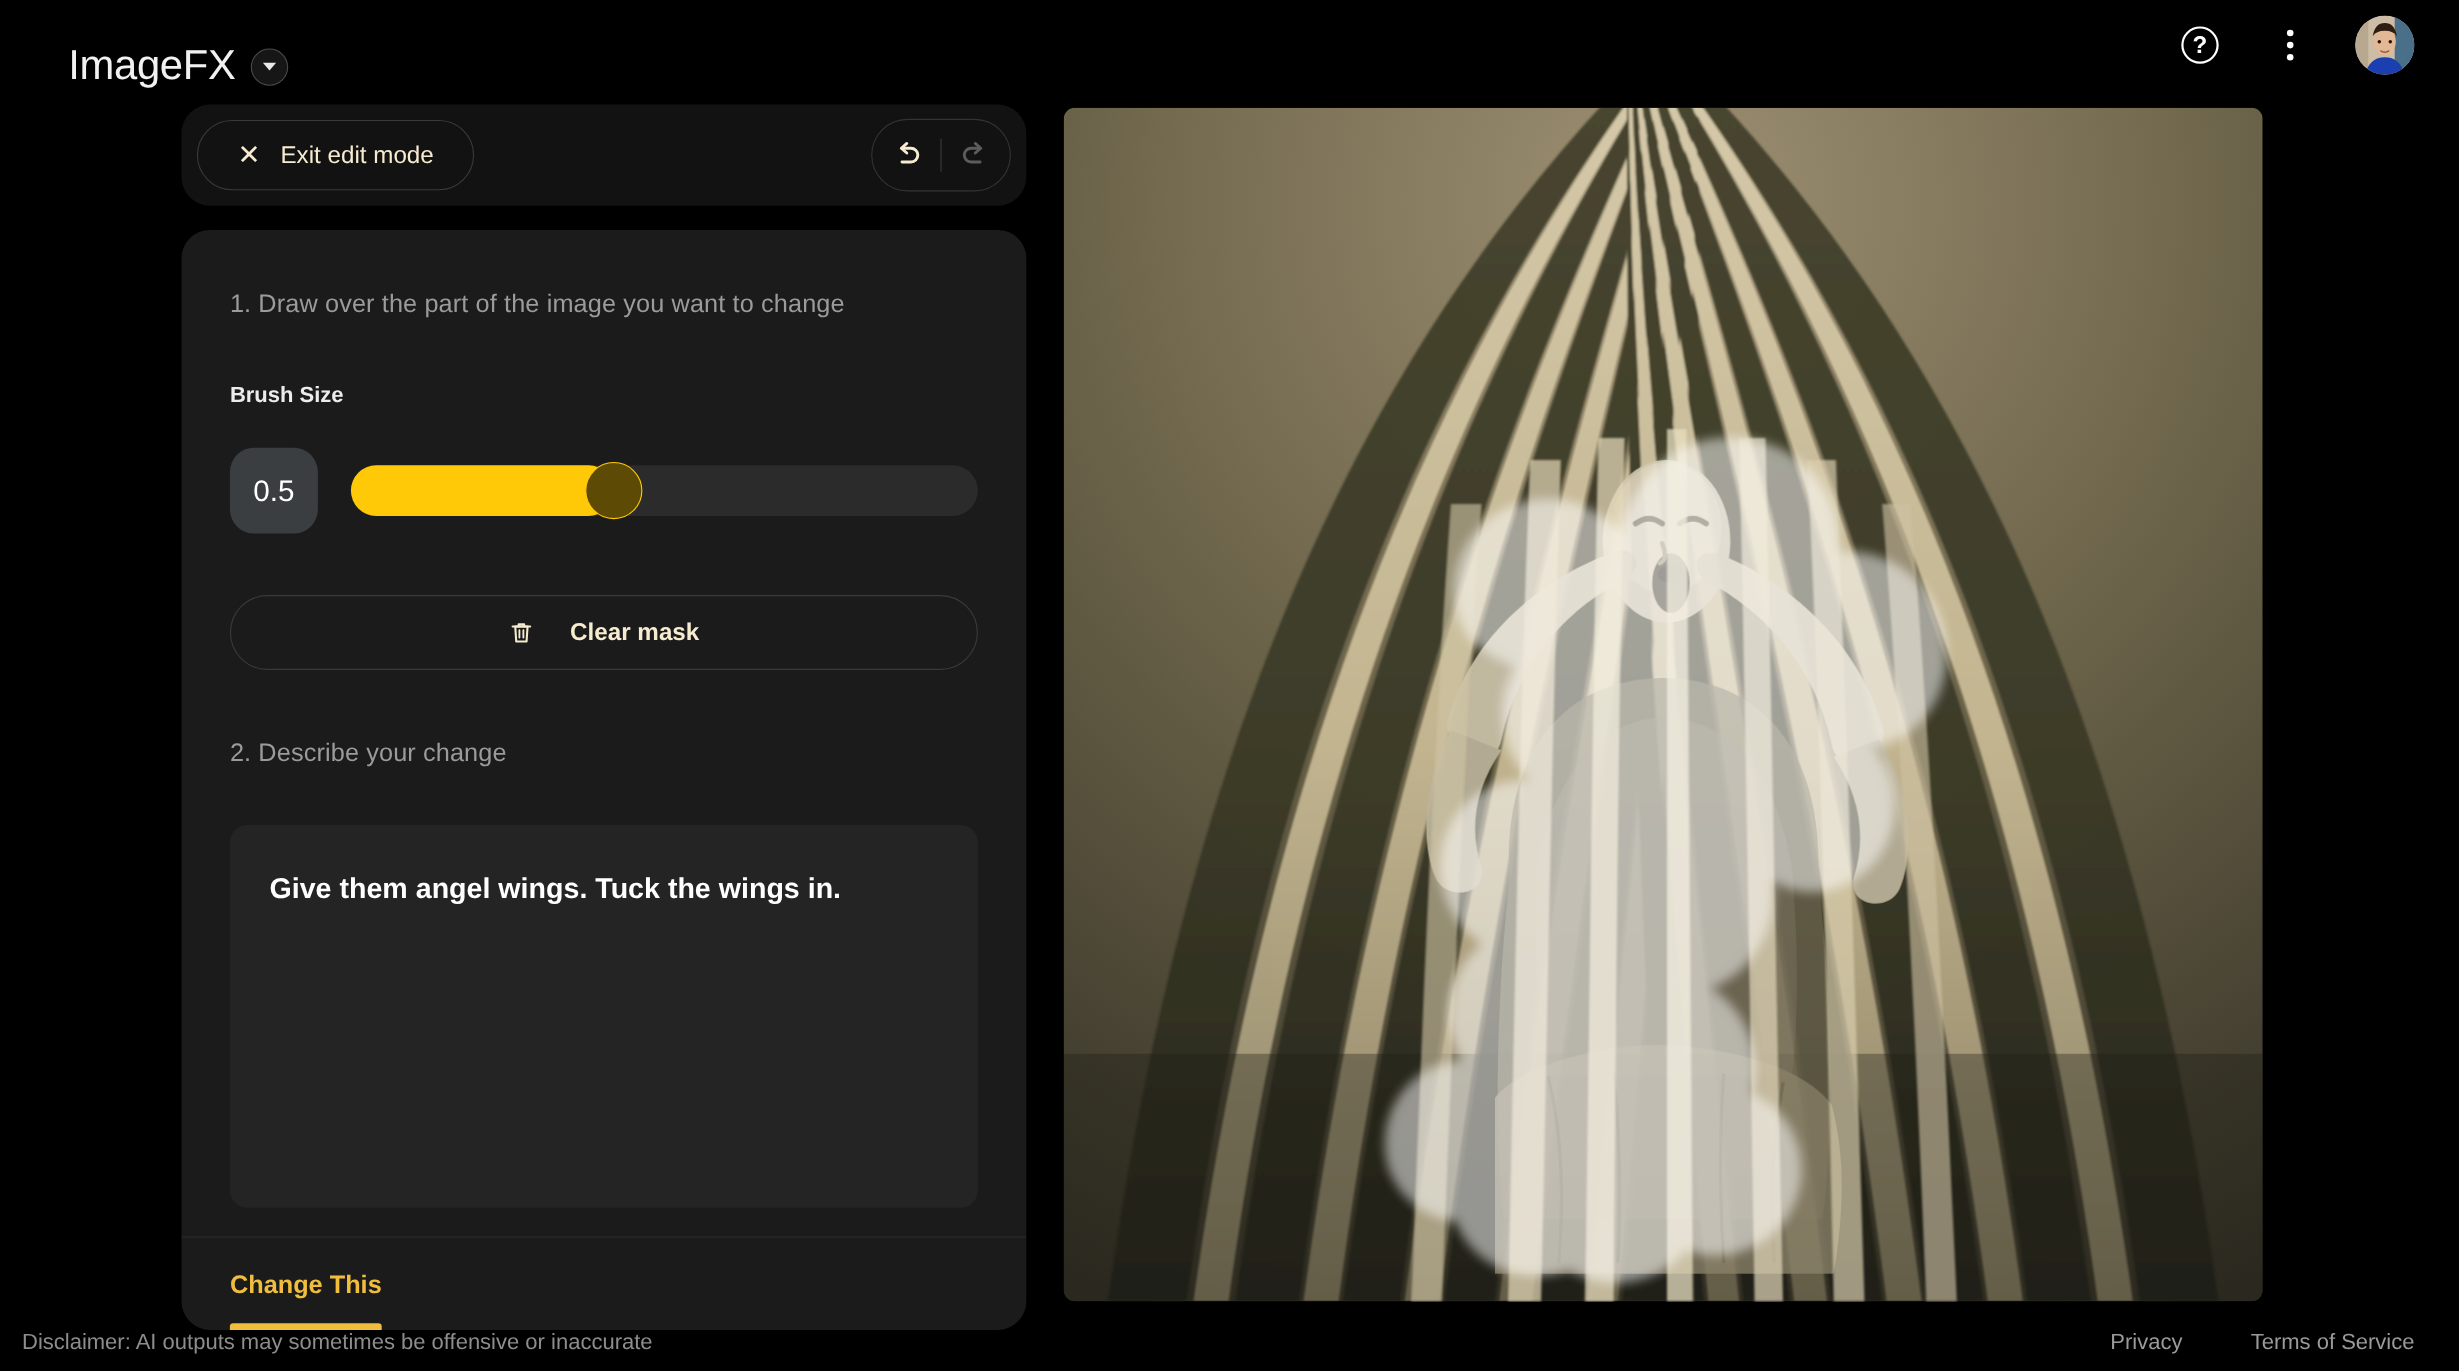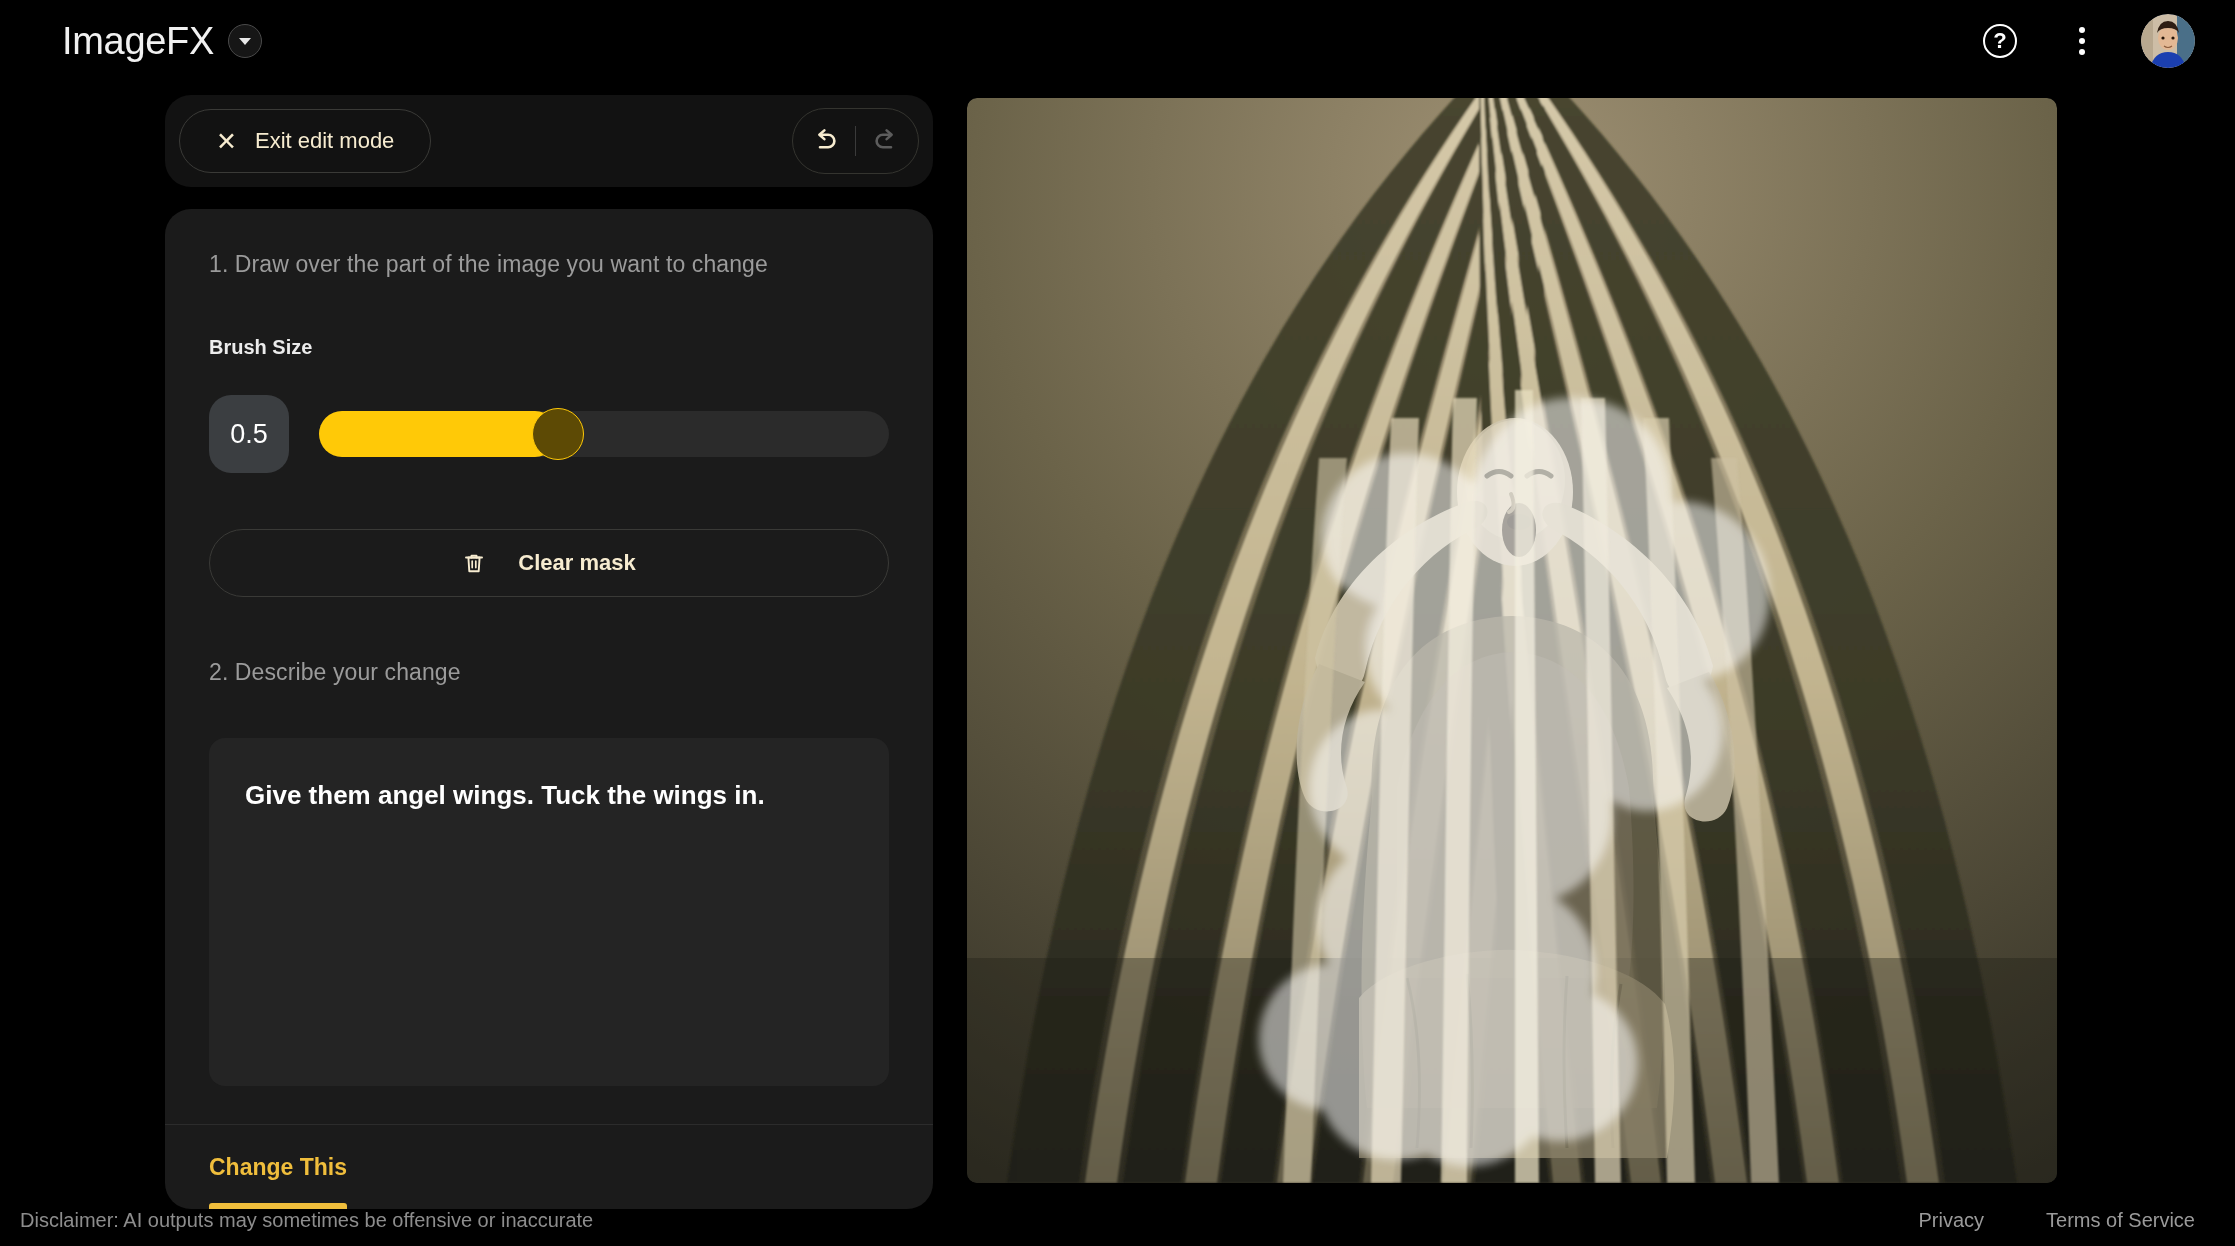--- a/index.html
+++ b/index.html
@@ -7,21 +7,21 @@
     width:2235px; height:1246px;
     background:#000000;
     font-family:"Liberation Sans", sans-serif;
     overflow:hidden;
   }
   .app { position:relative; width:2235px; height:1246px; background:#000; }
 
   
   .topbar {
     position:absolute; left:0; top:0; width:2235px; height:82px;
-    display:flex; align-items:center;
+    display:flex; align-items:flex-end;
   }
   .brand-wrap { display:flex; align-items:center; gap:14px; margin-left:62px; }
   .brand-title {
     color:#f1f1f1; font-size:38px; letter-spacing:-0.3px; font-weight:400;
   }
   .brand-caret {
     width:34px; height:34px; border-radius:50%;
     border:1px solid #4a4a4a; background:#161616;
     display:flex; align-items:center; justify-content:center;
   }
@@ -74,21 +74,21 @@
     width:52px;height:52px;border-radius:50%;
     display:flex;align-items:center;justify-content:center;
     background:transparent; border:none; cursor:pointer;
   }
   .ur-div { width:1px;height:30px;background:#3a3a3a;margin:0 4px; }
 
   .edit-panel {
     position:relative; margin-top:22px; height:1000px;
     background:#1b1b1b; border-radius:26px; overflow:hidden;
   }
-  .panel-inner { padding:42px 44px 0 44px; }
+  .panel-inner { padding:54px 44px 0 44px; }
 
   .step-label {
     color:#9b9b9b; font-size:23px; font-weight:400; letter-spacing:.1px;
   }
   .sub-label {
     color:#ececec; font-size:20px; font-weight:700; margin-top:58px;
   }
 
   .slider-row { display:flex; align-items:center; gap:30px; margin-top:36px; }
   .value-box {

